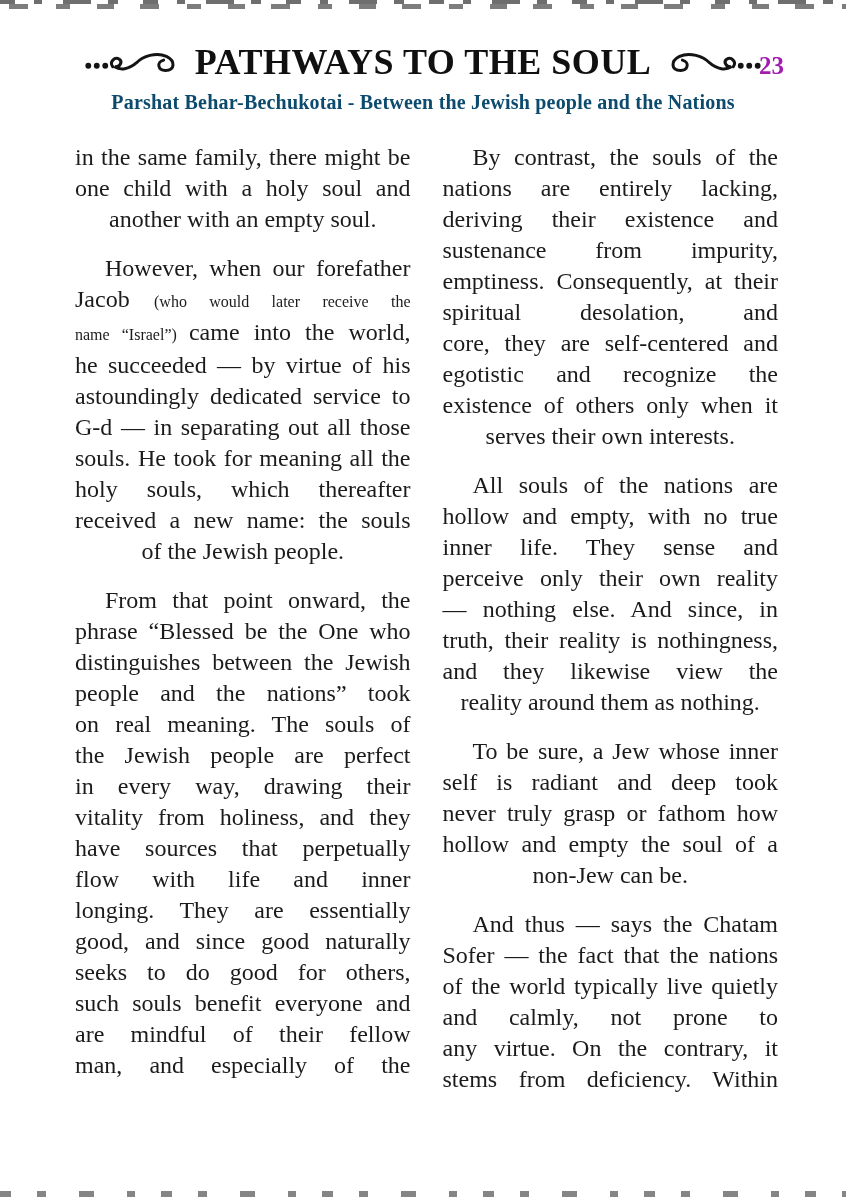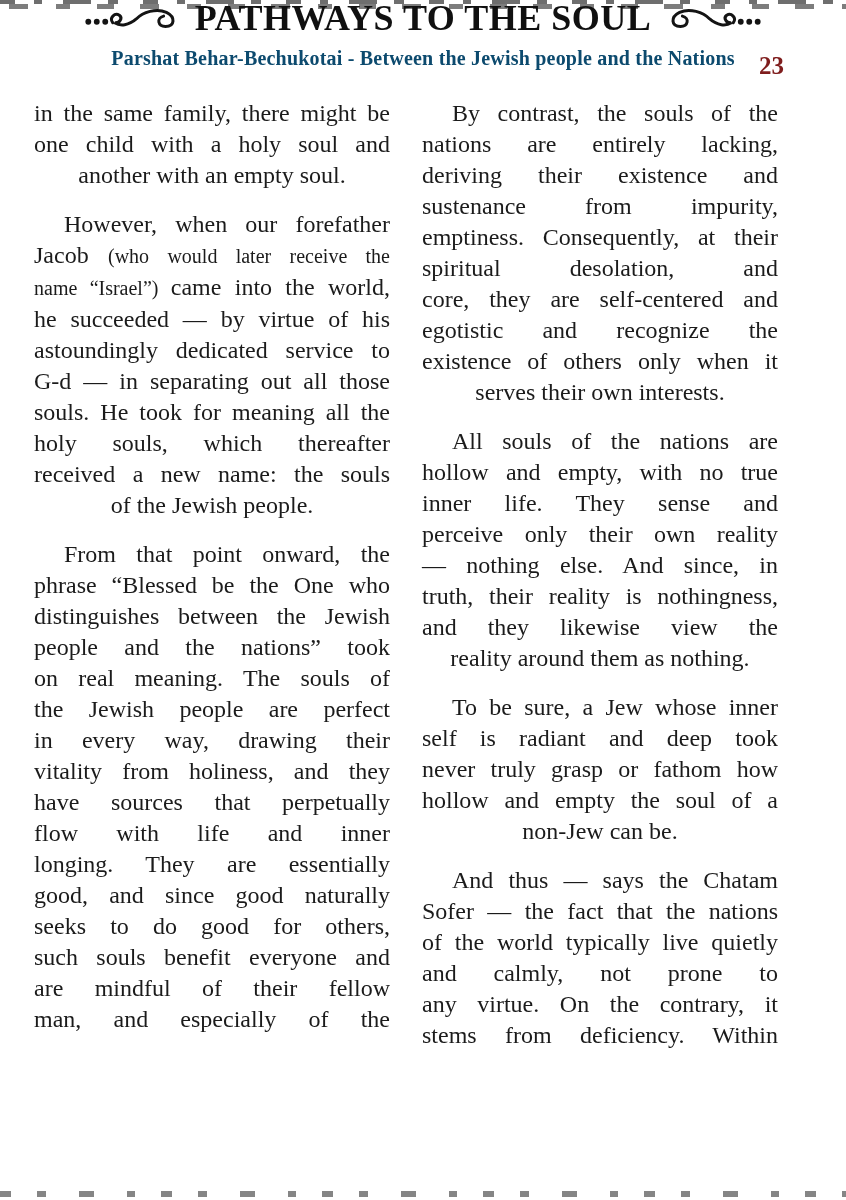--- a/index.html
+++ b/index.html
@@ -19,38 +19,38 @@
   }
   .edge-artifact.bottom {
     bottom:3px; height:7px;
     background-image:
       repeating-linear-gradient(90deg,#858585 0 11px,transparent 11px 37px,#858585 37px 46px,transparent 46px 79px,#858585 79px 94px,transparent 94px 127px,#858585 127px 135px,transparent 135px 161px);
     background-size:100% 6px;
     background-position:0 1px;
   }
   header { position:relative; }
   .title-row {
-    display:flex; align-items:center; justify-content:center; gap:12px;
+    padding-top:44px; display:flex; align-items:center; justify-content:center; gap:12px;
   }
   h1.title {
     margin:0; font-size:36px; font-weight:bold; line-height:1; color:#101010; letter-spacing:0.5px;
     white-space:nowrap;
   }
   .orn { display:inline-flex; align-items:center; }
   .orn.mirrored { transform:scaleX(-1); }
-  .page-number { position:absolute; top:52px; right:62px; font-size:25px; font-weight:bold; color:#7f1d1d; }
+  .page-number { position:absolute; top:52px; right:62px; font-size:25px; font-weight:bold; color:#a21caf; }
   h2.subtitle {
     margin:11px 0 0 0; text-align:center; font-size:20px; font-weight:bold; color:#0c4a6e;
     letter-spacing:0.2px;
   }
-  .columns { display:flex; gap:32px; margin:28px 68px 0 34px; }
+  .columns { display:flex; gap:32px; margin:28px 68px 0 75px; }
   .col { flex:1; min-width:0; }
   .para + .para { margin-top:18px; }
   .line { font-size:24px; line-height:31px; }
-  .line .small { font-size:20px; }
+  .line .small { font-size:16px; }
   .just { text-align:justify; text-align-last:justify; -moz-text-align-last:justify; }
   .center { text-align:center; text-align-last:center; }
   .indent { text-indent:30px; }
 </style>
 </head>
 <body>
 
 <div class="page">
 
   <div class="edge-artifact top"></div>

